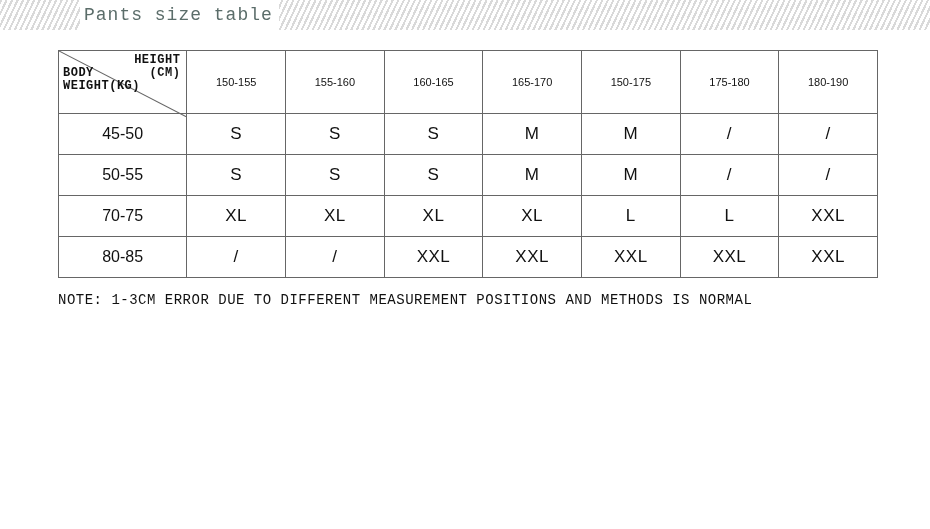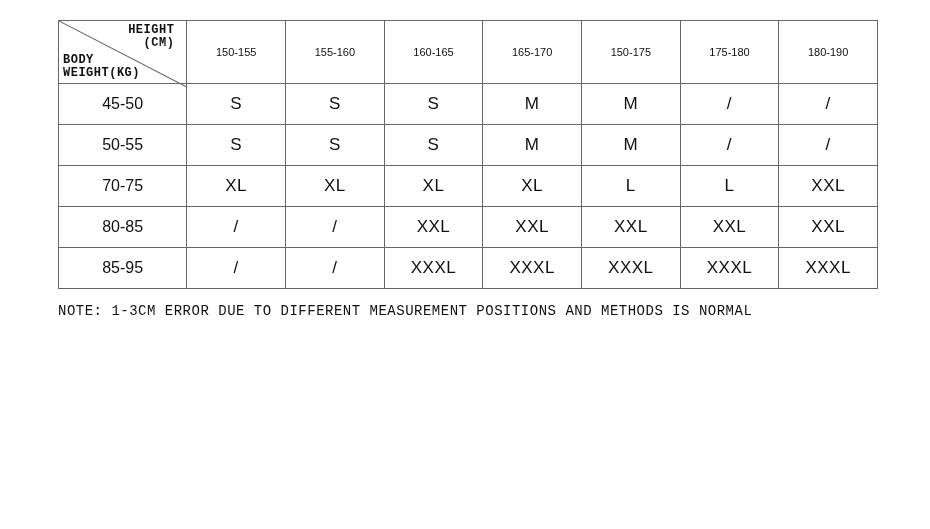--- a/index.html
+++ b/index.html
@@ -76,28 +76,28 @@
     color: #111;
   }
   .corner .diag {
     position: absolute;
     inset: 0;
     pointer-events: none;
   }
   .corner .h-label {
     position: absolute;
     top: 3px;
-    right: 12px;
+    right: 6px;
     text-align: right;
     line-height: 13px;
     font-weight: bold;
   }
   .corner .w-label {
     position: absolute;
-    bottom: 3px;
+    bottom: 20px;
     left: 4px;
     text-align: left;
     line-height: 13px;
     font-weight: bold;
   }
 
   table.size-table tbody td.rowhdr {
     font-family: Arial, sans-serif;
     font-size: 16px;
     width: 120px;
@@ -113,20 +113,25 @@
     font-size: 14px;
     letter-spacing: 0.5px;
     color: #111;
   }
 </style>
 </head>
 <body>
 
 <div class="page">
 
+  <div class="hatch-strip">
+    <div class="title-wrap">
+      <span class="title">Pants size table</span>
+    </div>
+  </div>
 
   <div class="content">
 
     <table class="size-table">
       <thead>
         <tr>
           <th class="corner">
             <svg class="diag" viewBox="0 0 120 62" preserveAspectRatio="none">
               <line x1="0" y1="0" x2="120" y2="62" stroke="#666" stroke-width="1"></line>
             </svg>
@@ -182,29 +187,19 @@
         <tr>
           <td class="rowhdr">80-85</td>
           <td class="sz">/</td>
           <td class="sz">/</td>
           <td class="sz">XXL</td>
           <td class="sz">XXL</td>
           <td class="sz">XXL</td>
           <td class="sz">XXL</td>
           <td class="sz">XXL</td>
         </tr>
-        <tr>
-          <td class="rowhdr">85-95</td>
-          <td class="sz">/</td>
-          <td class="sz">/</td>
-          <td class="sz">XXXL</td>
-          <td class="sz">XXXL</td>
-          <td class="sz">XXXL</td>
-          <td class="sz">XXXL</td>
-          <td class="sz">XXXL</td>
-        </tr>
       </tbody>
     </table>
 
     <div class="note">NOTE: 1-3CM ERROR DUE TO DIFFERENT MEASUREMENT POSITIONS AND METHODS IS NORMAL</div>
   </div>
 
 </div>
 
 </body></html>

